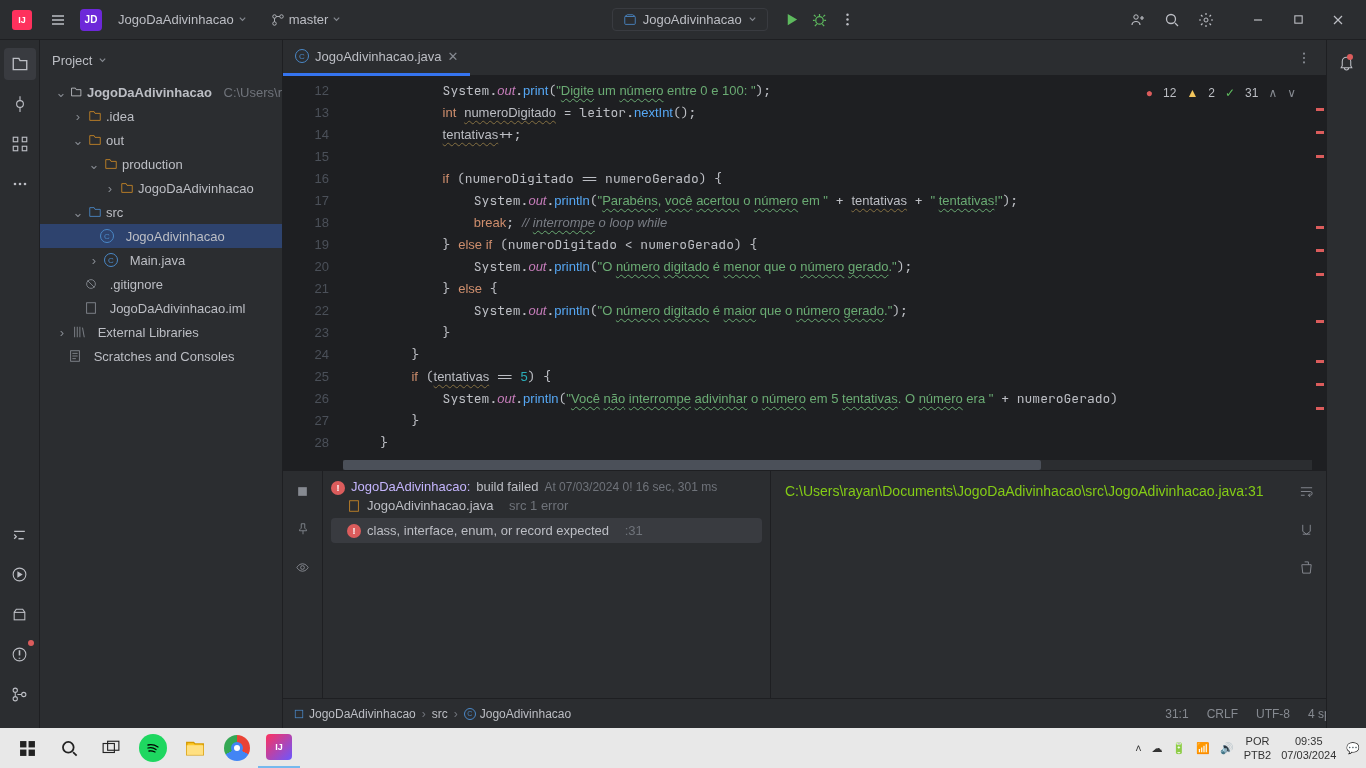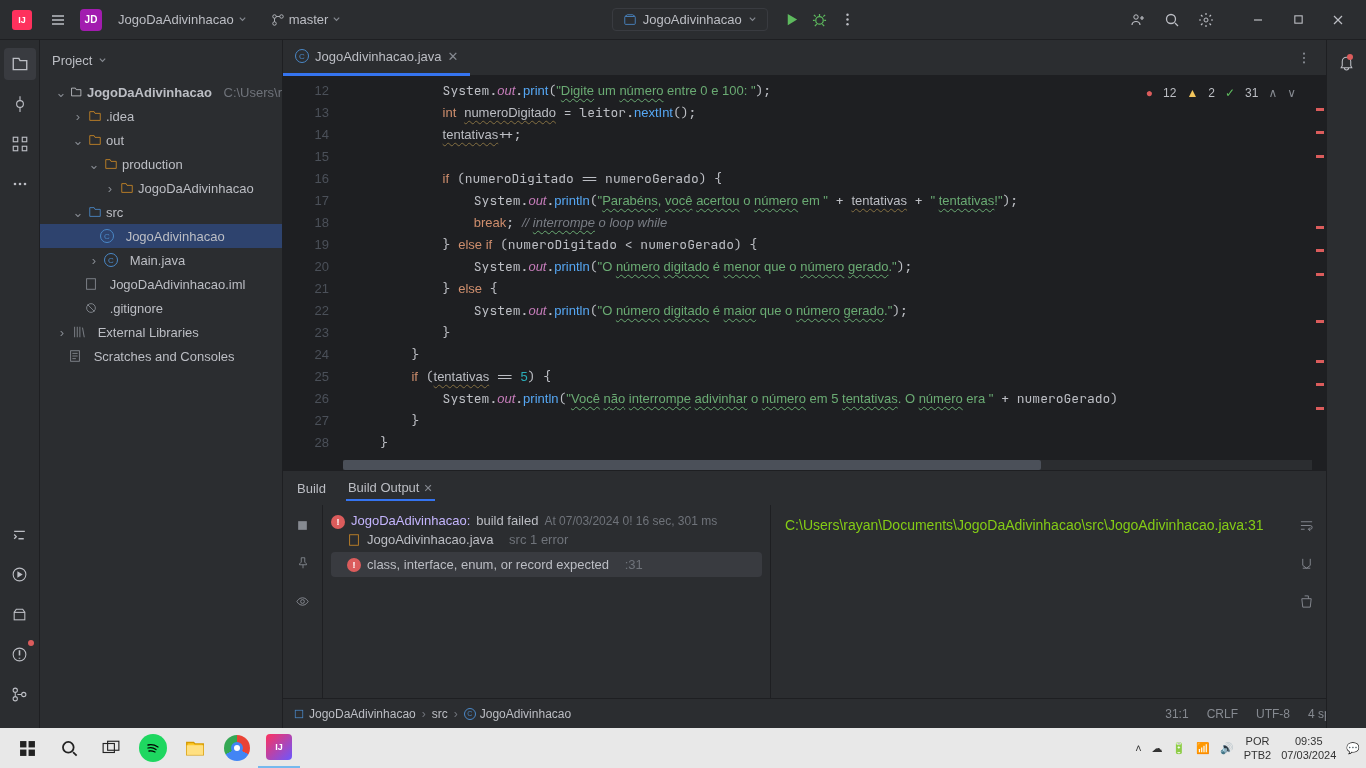--- a/index.html
+++ b/index.html
@@ -1,21 +1,21 @@
 <!DOCTYPE html>
 <html><head>
 <meta charset="utf-8">
 <style>
 *{margin:0;padding:0;box-sizing:border-box;font-family:'Segoe UI',Arial,sans-serif;}
 body{width:1366px;height:768px;background:#1e1f22;color:#bcbec4;overflow:hidden;position:relative;}
 .titlebar{height:40px;background:#2b2d30;display:flex;align-items:center;padding:0 8px;border-bottom:1px solid #1e1f22;}
 .titlebar-left{display:flex;align-items:center;gap:8px;}
 .icon-btn{width:28px;height:28px;display:flex;align-items:center;justify-content:center;cursor:pointer;border-radius:4px;}
 .app-icon{width:20px;height:20px;background:#fe315d;border-radius:3px;display:flex;align-items:center;justify-content:center;font-size:9px;font-weight:bold;color:#fff;}
-.proj-badge{width:22px;height:22px;background:#a21caf;border-radius:4px;display:flex;align-items:center;justify-content:center;font-size:10px;font-weight:bold;color:#fff;}
+.proj-badge{width:22px;height:22px;background:#6d28d9;border-radius:4px;display:flex;align-items:center;justify-content:center;font-size:10px;font-weight:bold;color:#fff;}
 .dd-item{display:flex;align-items:center;gap:4px;padding:2px 8px;cursor:pointer;font-size:13px;color:#bcbec4;}
 .dd-item svg{flex-shrink:0;}
 .titlebar-center{flex:1;display:flex;justify-content:center;align-items:center;}
 .run-box{display:flex;align-items:center;gap:6px;padding:3px 10px;border:1px solid #393b40;border-radius:4px;font-size:13px;}
 .titlebar-right{display:flex;align-items:center;gap:6px;}
 .play-icon{color:#5eba5e;}
 .bug-icon{color:#5eba5e;}
 .wincontrols{display:flex;gap:0;margin-left:12px;}
 .wincontrols .icon-btn{width:40px;height:40px;}
 .main-area{display:flex;height:688px;}
@@ -299,26 +299,26 @@
           <span class="tree-indent" style="width:20px"></span>
           <span class="tree-arrow">⌄</span>
           <svg width="14" height="14" viewBox="0 0 16 16">
             <path d="M2 3h5l1 2h6v8H2z" fill="none" stroke="#4a88c7"></path>
           </svg>
           <span>src</span>
         </div>
       <div class="tree-row selected"><span class="tree-indent" style="width:48px"></span><span class="file-icon-c">C</span>&nbsp;<span>JogoAdivinhacao</span></div>
       <div class="tree-row"><span class="tree-indent" style="width:36px"></span><span class="tree-arrow">›</span><span class="file-icon-c">C</span>&nbsp;<span>Main.java</span></div>
       <div class="tree-row"><span class="tree-indent" style="width:32px"></span><svg width="14" height="14" viewBox="0 0 16 16">
-            <rect x="3" y="2" width="10" height="12" fill="none" stroke="#868a91"></rect>
-          </svg>&nbsp;<span>JogoDaAdivinhacao.iml</span></div>
-      <div class="tree-row"><span class="tree-indent" style="width:32px"></span><svg width="14" height="14" viewBox="0 0 16 16">
             <circle cx="8" cy="8" r="5" fill="none" stroke="#868a91"></circle>
             <path d="M4 4l8 8" stroke="#868a91"></path>
           </svg>&nbsp;<span>.gitignore</span></div>
+      <div class="tree-row"><span class="tree-indent" style="width:32px"></span><svg width="14" height="14" viewBox="0 0 16 16">
+            <rect x="3" y="2" width="10" height="12" fill="none" stroke="#868a91"></rect>
+          </svg>&nbsp;<span>JogoDaAdivinhacao.iml</span></div>
       <div class="tree-row"><span class="tree-indent" style="width:4px"></span><span class="tree-arrow">›</span><svg width="14" height="14" viewBox="0 0 16 16">
             <path d="M3 2v12M6 2v12M9 2v12M12 3l2 11" stroke="#868a91"></path>
           </svg>&nbsp;<span>External Libraries</span></div>
       <div class="tree-row"><span class="tree-indent" style="width:16px"></span><svg width="14" height="14" viewBox="0 0 16 16">
             <rect x="3" y="2" width="10" height="12" fill="none" stroke="#868a91"></rect>
             <path d="M5 5h6M5 8h6M5 11h4" stroke="#868a91"></path>
           </svg>&nbsp;<span>Scratches and Consoles</span></div>
     </div>
   </div>
 
@@ -395,24 +395,20 @@
           <div class="stripe" style="top:72%"></div>
           <div class="stripe" style="top:78%"></div>
           <div class="stripe" style="top:84%"></div>
       </div>
       <div class="code-hscroll">
           <div class="code-hscroll-thumb"></div>
         </div>
     </div>
 
     <div class="bottom-panel">
-      <div class="bp-tabs">
-        <span class="bp-tab">Build</span>
-        <span class="bp-tab active"><span>Build Output</span><span class="bp-tab-close">✕</span></span>
-      </div>
       <div class="bp-body">
         <div class="bp-rail">
           <div class="icon-btn">
               <svg width="13" height="13" viewBox="0 0 12 12">
                 <rect x="2" y="2" width="8" height="8" fill="#868a91"></rect>
               </svg>
             </div>
           <div class="icon-btn">
               <svg width="14" height="14" viewBox="0 0 16 16">
                 <path d="M6 2h4v5l2 2v1H4V9l2-2zM8 10v4" stroke="#868a91" fill="none"></path>

